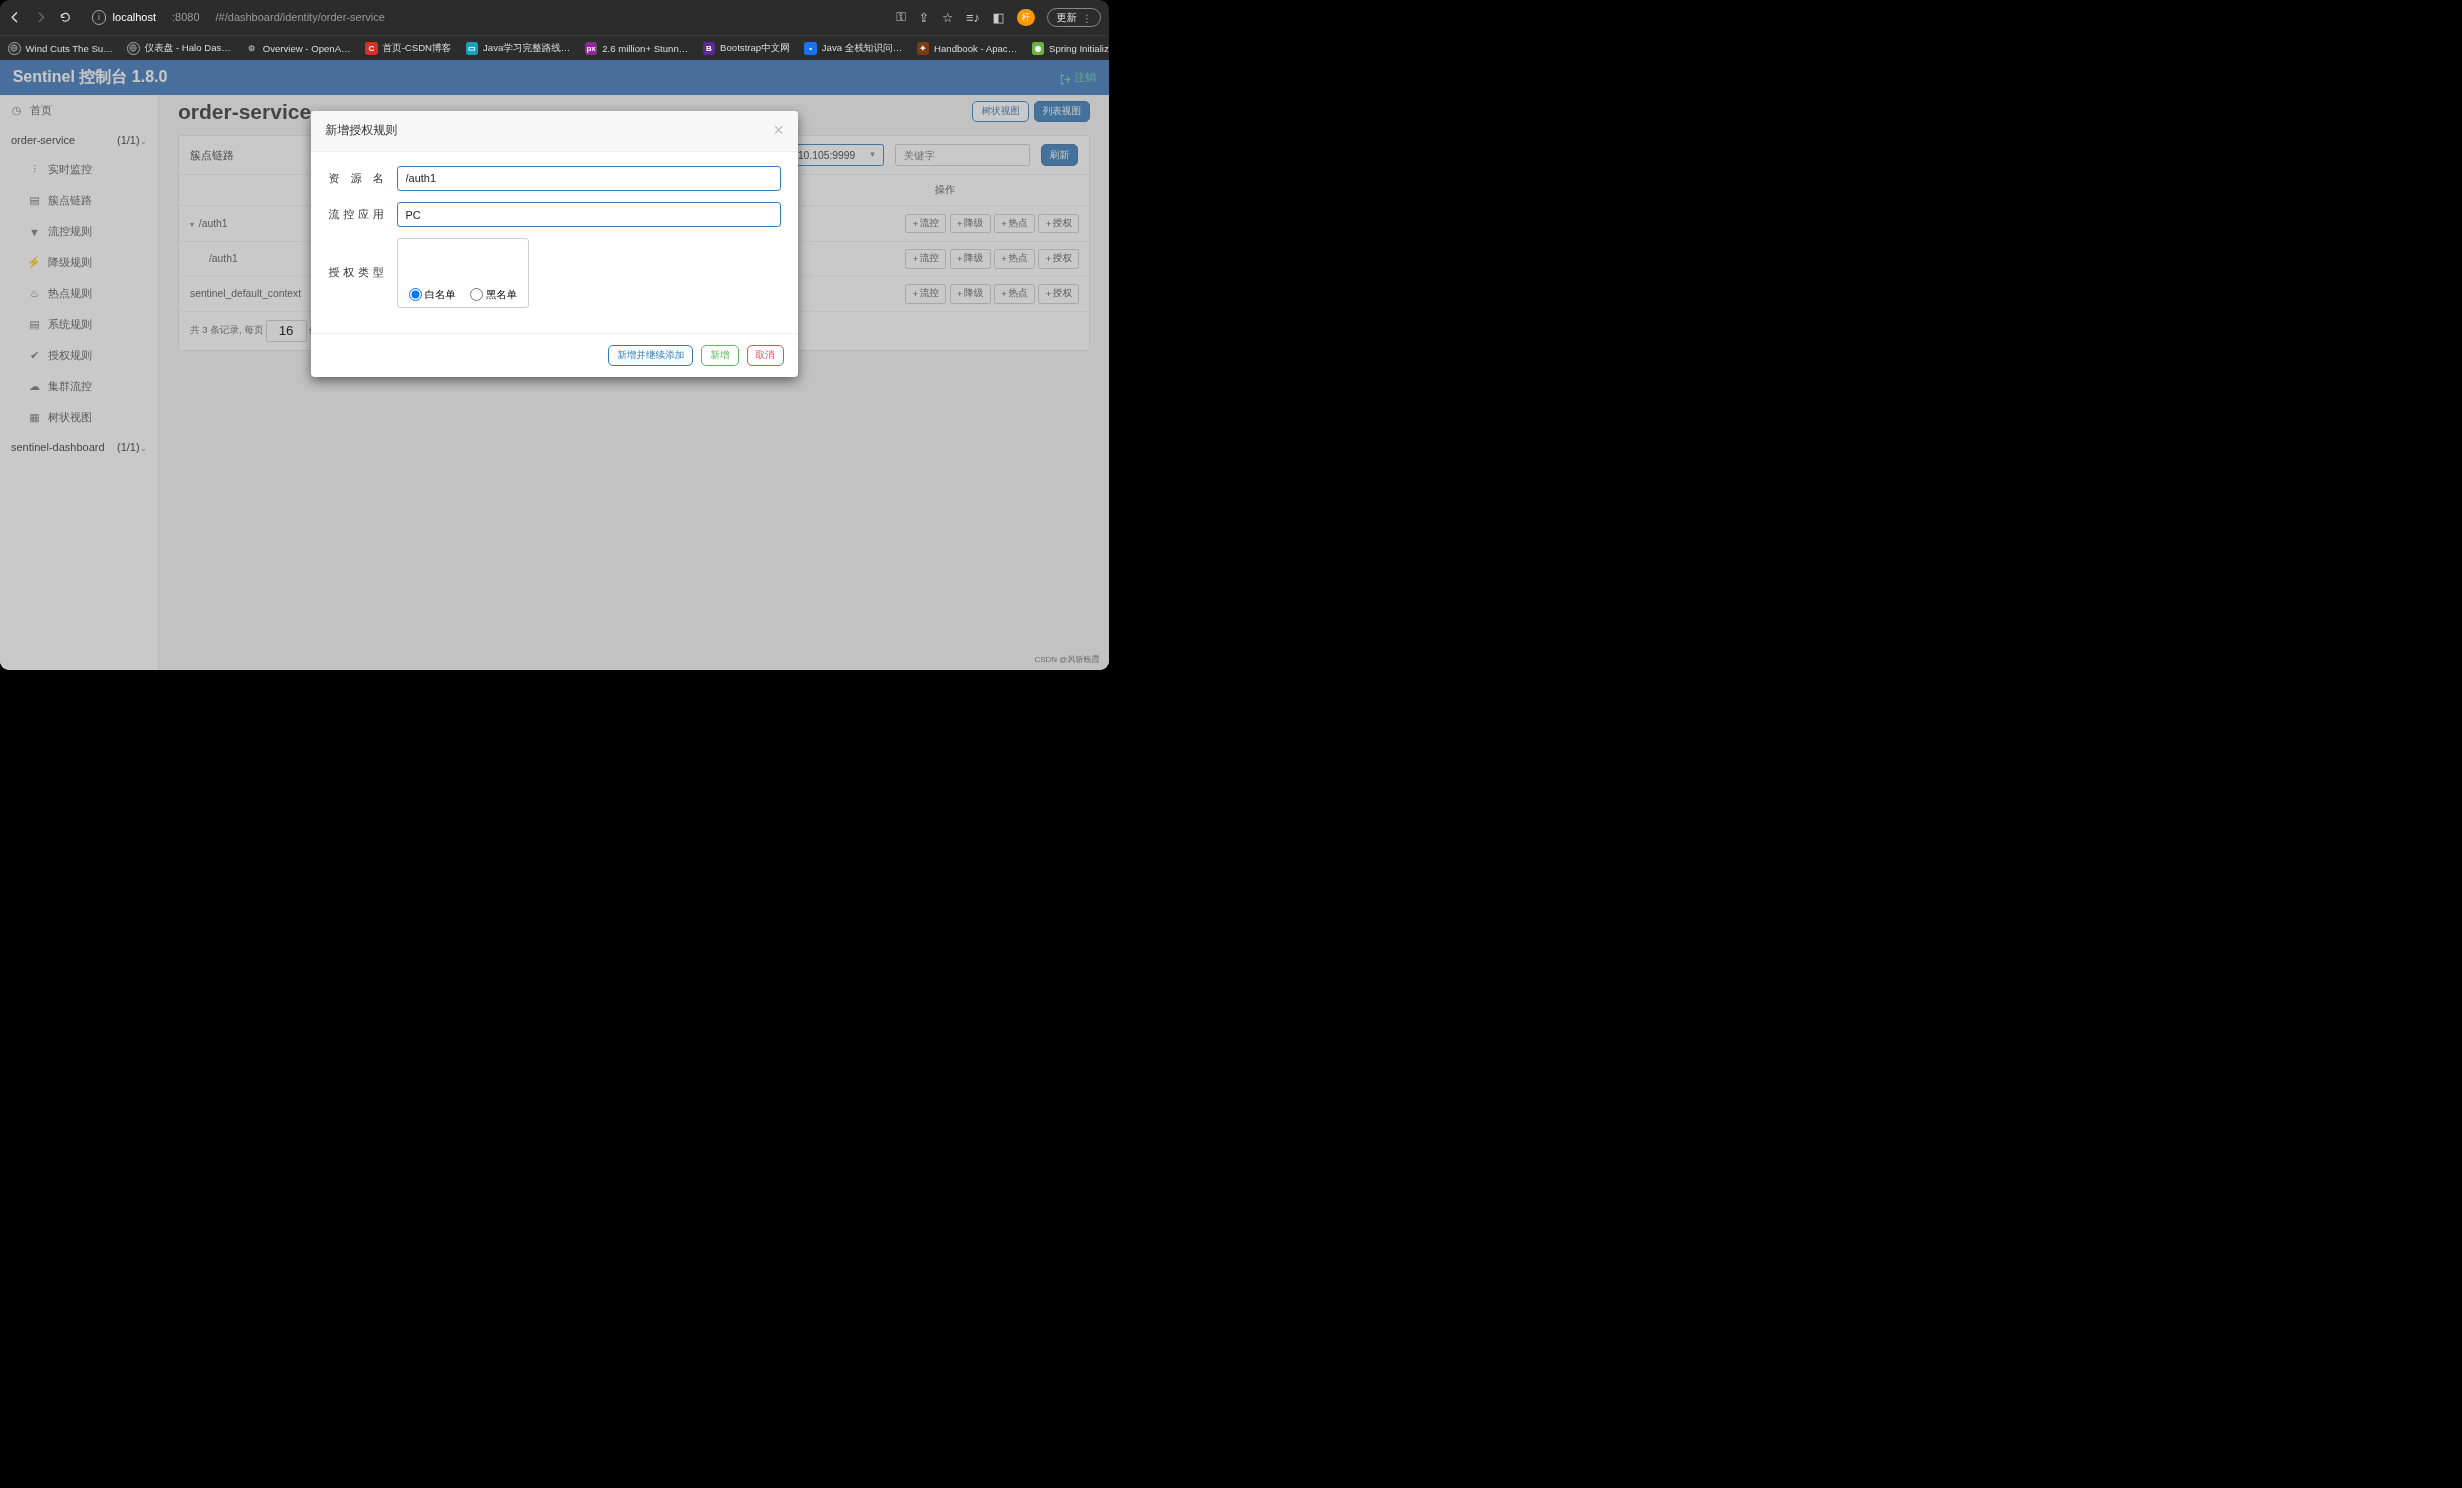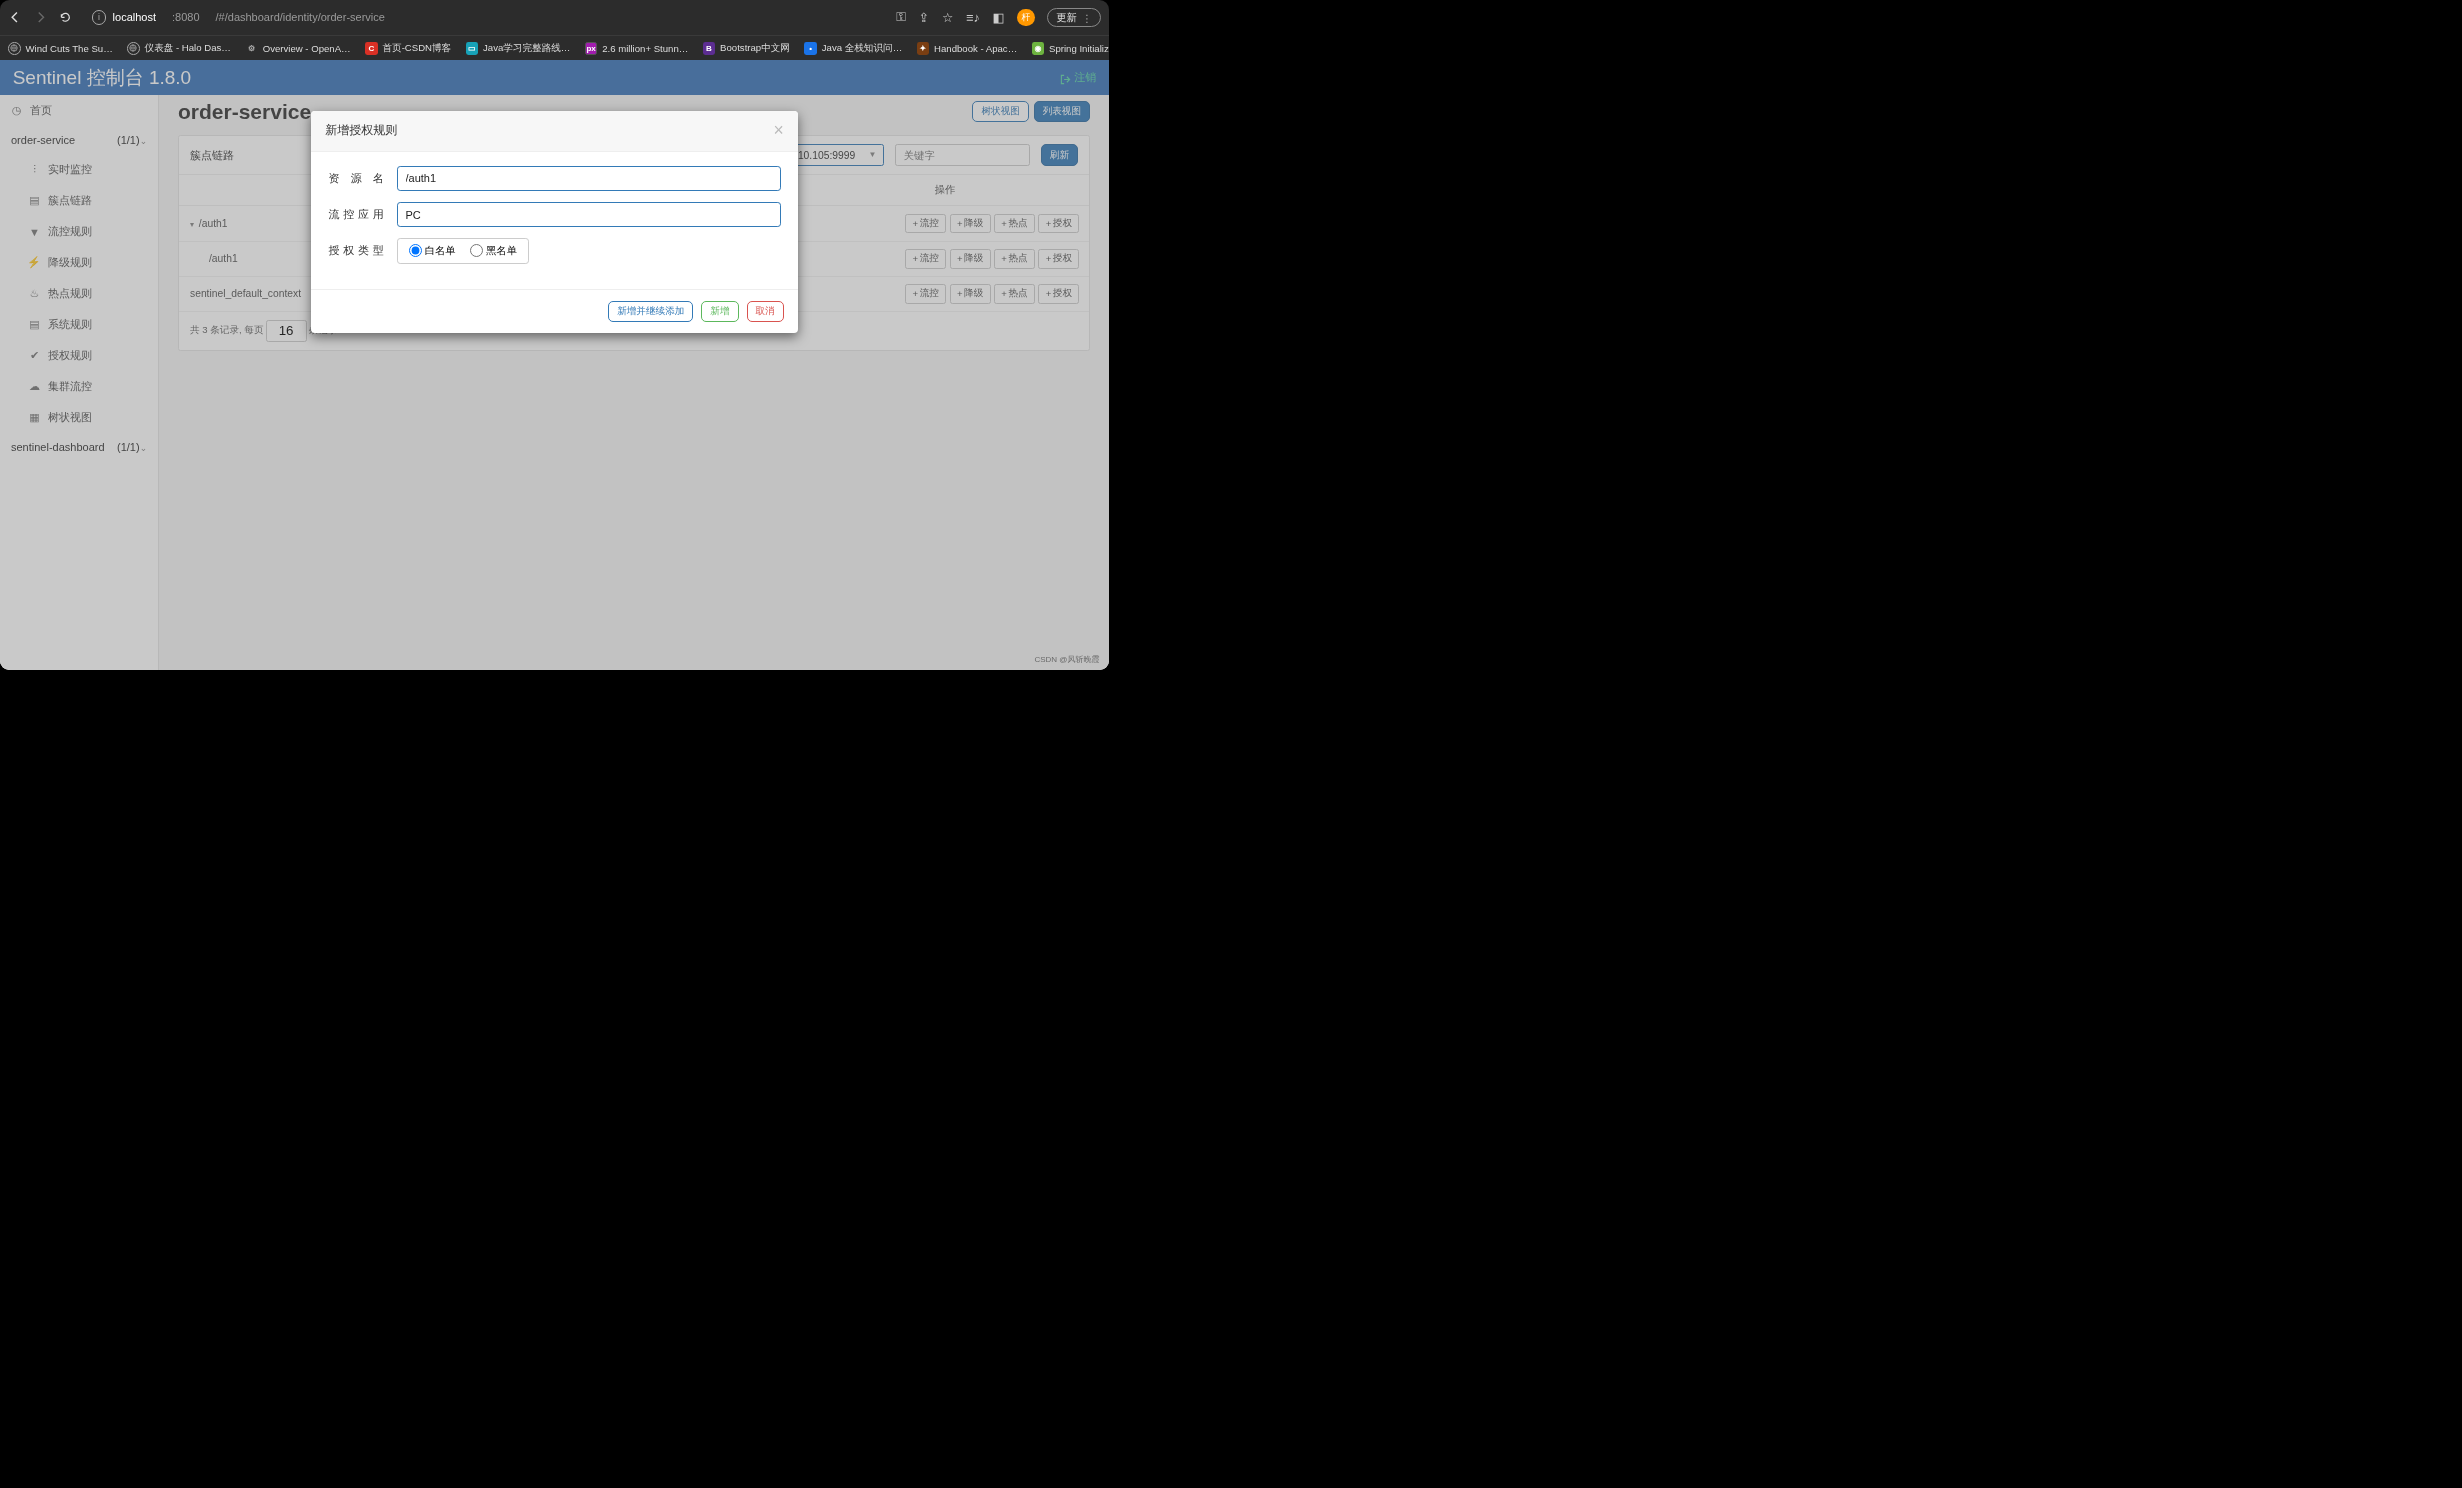--- a/index.html
+++ b/index.html
@@ -29,21 +29,21 @@
 .favicon.dark { background: #a21caf; color: #fff; border: 0.8px solid #555; }
 .favicon.purple { background: #5c2d91; color: #fff; }
 .favicon.cyan { background: #17a2b8; color: #fff; }
 .favicon.brown { background: #7a3e12; color: #fff; }
 .favicon.green { background: #6db33f; color: #fff; }
 
 
 .app { position: absolute; top: 60px; left: 0; right: 0; bottom: 0; background: #f5f5f5; }
 .app-overlay { position: absolute; inset: 0; background: rgba(100,100,100,0.35); z-index: 5; }
 .app-header { height: 35px; background: #3a74b8; display: flex; align-items: center; padding: 0 12.7px; color: #fff; position: relative; z-index: 1; }
-.app-title { font-size: 19px; font-weight: 400; }
+.app-title { font-size: 16px; font-weight: 700; }
 .logout { margin-left: auto; color: #5cd6a7; font-size: 11px; display: flex; align-items: flex-end; gap: 3.2px; }
 
 .app-body { display: flex; height: calc(100% - 35px); position: relative; z-index: 1; }
 .sidebar { width: 159px; background: #fff; border-right: 0.8px solid #e5e5e5; font-size: 11px; color: #555; }
 .side-item { padding: 8px 11px; display: flex; align-items: center; gap: 8px; cursor: pointer; }
 .side-item.head { font-weight: 400; color: #333; justify-content: space-between; }
 .side-sub { padding-left: 29px; }
 .side-icon { width: 11px; display: inline-flex; justify-content: center; color: #777; }
 .chev { font-size: 8.8px; color: #888; }
 
@@ -74,21 +74,21 @@
 .modal-wrap { position: absolute; inset: 0; z-index: 10; display: flex; align-items: flex-start; justify-content: center; padding-top: 111px; }
 .modal { width: 487px; background: #fff; border-radius: 4px; box-shadow: 0 4px 12px rgba(0,0,0,.5); }
 .modal-head { padding: 11px 14.3px; border-bottom: 0.8px solid #eee; display: flex; align-items: center; background: #f7f7f7; border-radius: 4px 4px 0 0; }
 .modal-title { font-size: 12px; color: #333; }
 .modal-close { margin-left: auto; color: #bbb; font-size: 17.5px; line-height: 1; cursor: pointer; }
 .modal-body { padding: 14.3px 17.5px; }
 .form-row { display: flex; align-items: center; margin-bottom: 11px; }
 .form-label { width: 68px; font-size: 11px; color: #333; text-align: justify; text-align-last: justify; padding-right: 12.7px; }
 .form-input { flex: 1; border: 1.6px solid #337ab7; border-radius: 3.2px; padding: 5.6px 8px; font-size: 11px; color: #222; outline: none; }
 .radio-wrap { flex: 0 0 auto; border: 0.8px solid #ccc; border-radius: 3.2px; padding: 4.8px 11px; display: flex; gap: 14.3px; font-size: 10.3px; }
-.radio-wrap label { display: flex; align-items: center; gap: 3.2px; }
+.radio-wrap label { display: flex; align-items: center; gap: 3.2px; margin-top: 44px; }
 .modal-foot { border-top: 0.8px solid #eee; padding: 11px 14.3px; display: flex; justify-content: flex-end; gap: 8px; }
 .btn-outline-success { border-color: #5cb85c; color: #5cb85c; }
 .btn-outline-danger { border-color: #d9534f; color: #d9534f; }
 
 .watermark { position: absolute; right: 9.6px; bottom: 4.8px; font-size: 8px; color: #6b6b6b; z-index: 20; margin-top: 35px; }
 </style>
 </head>
 <body>
 
 <div class="screen">

